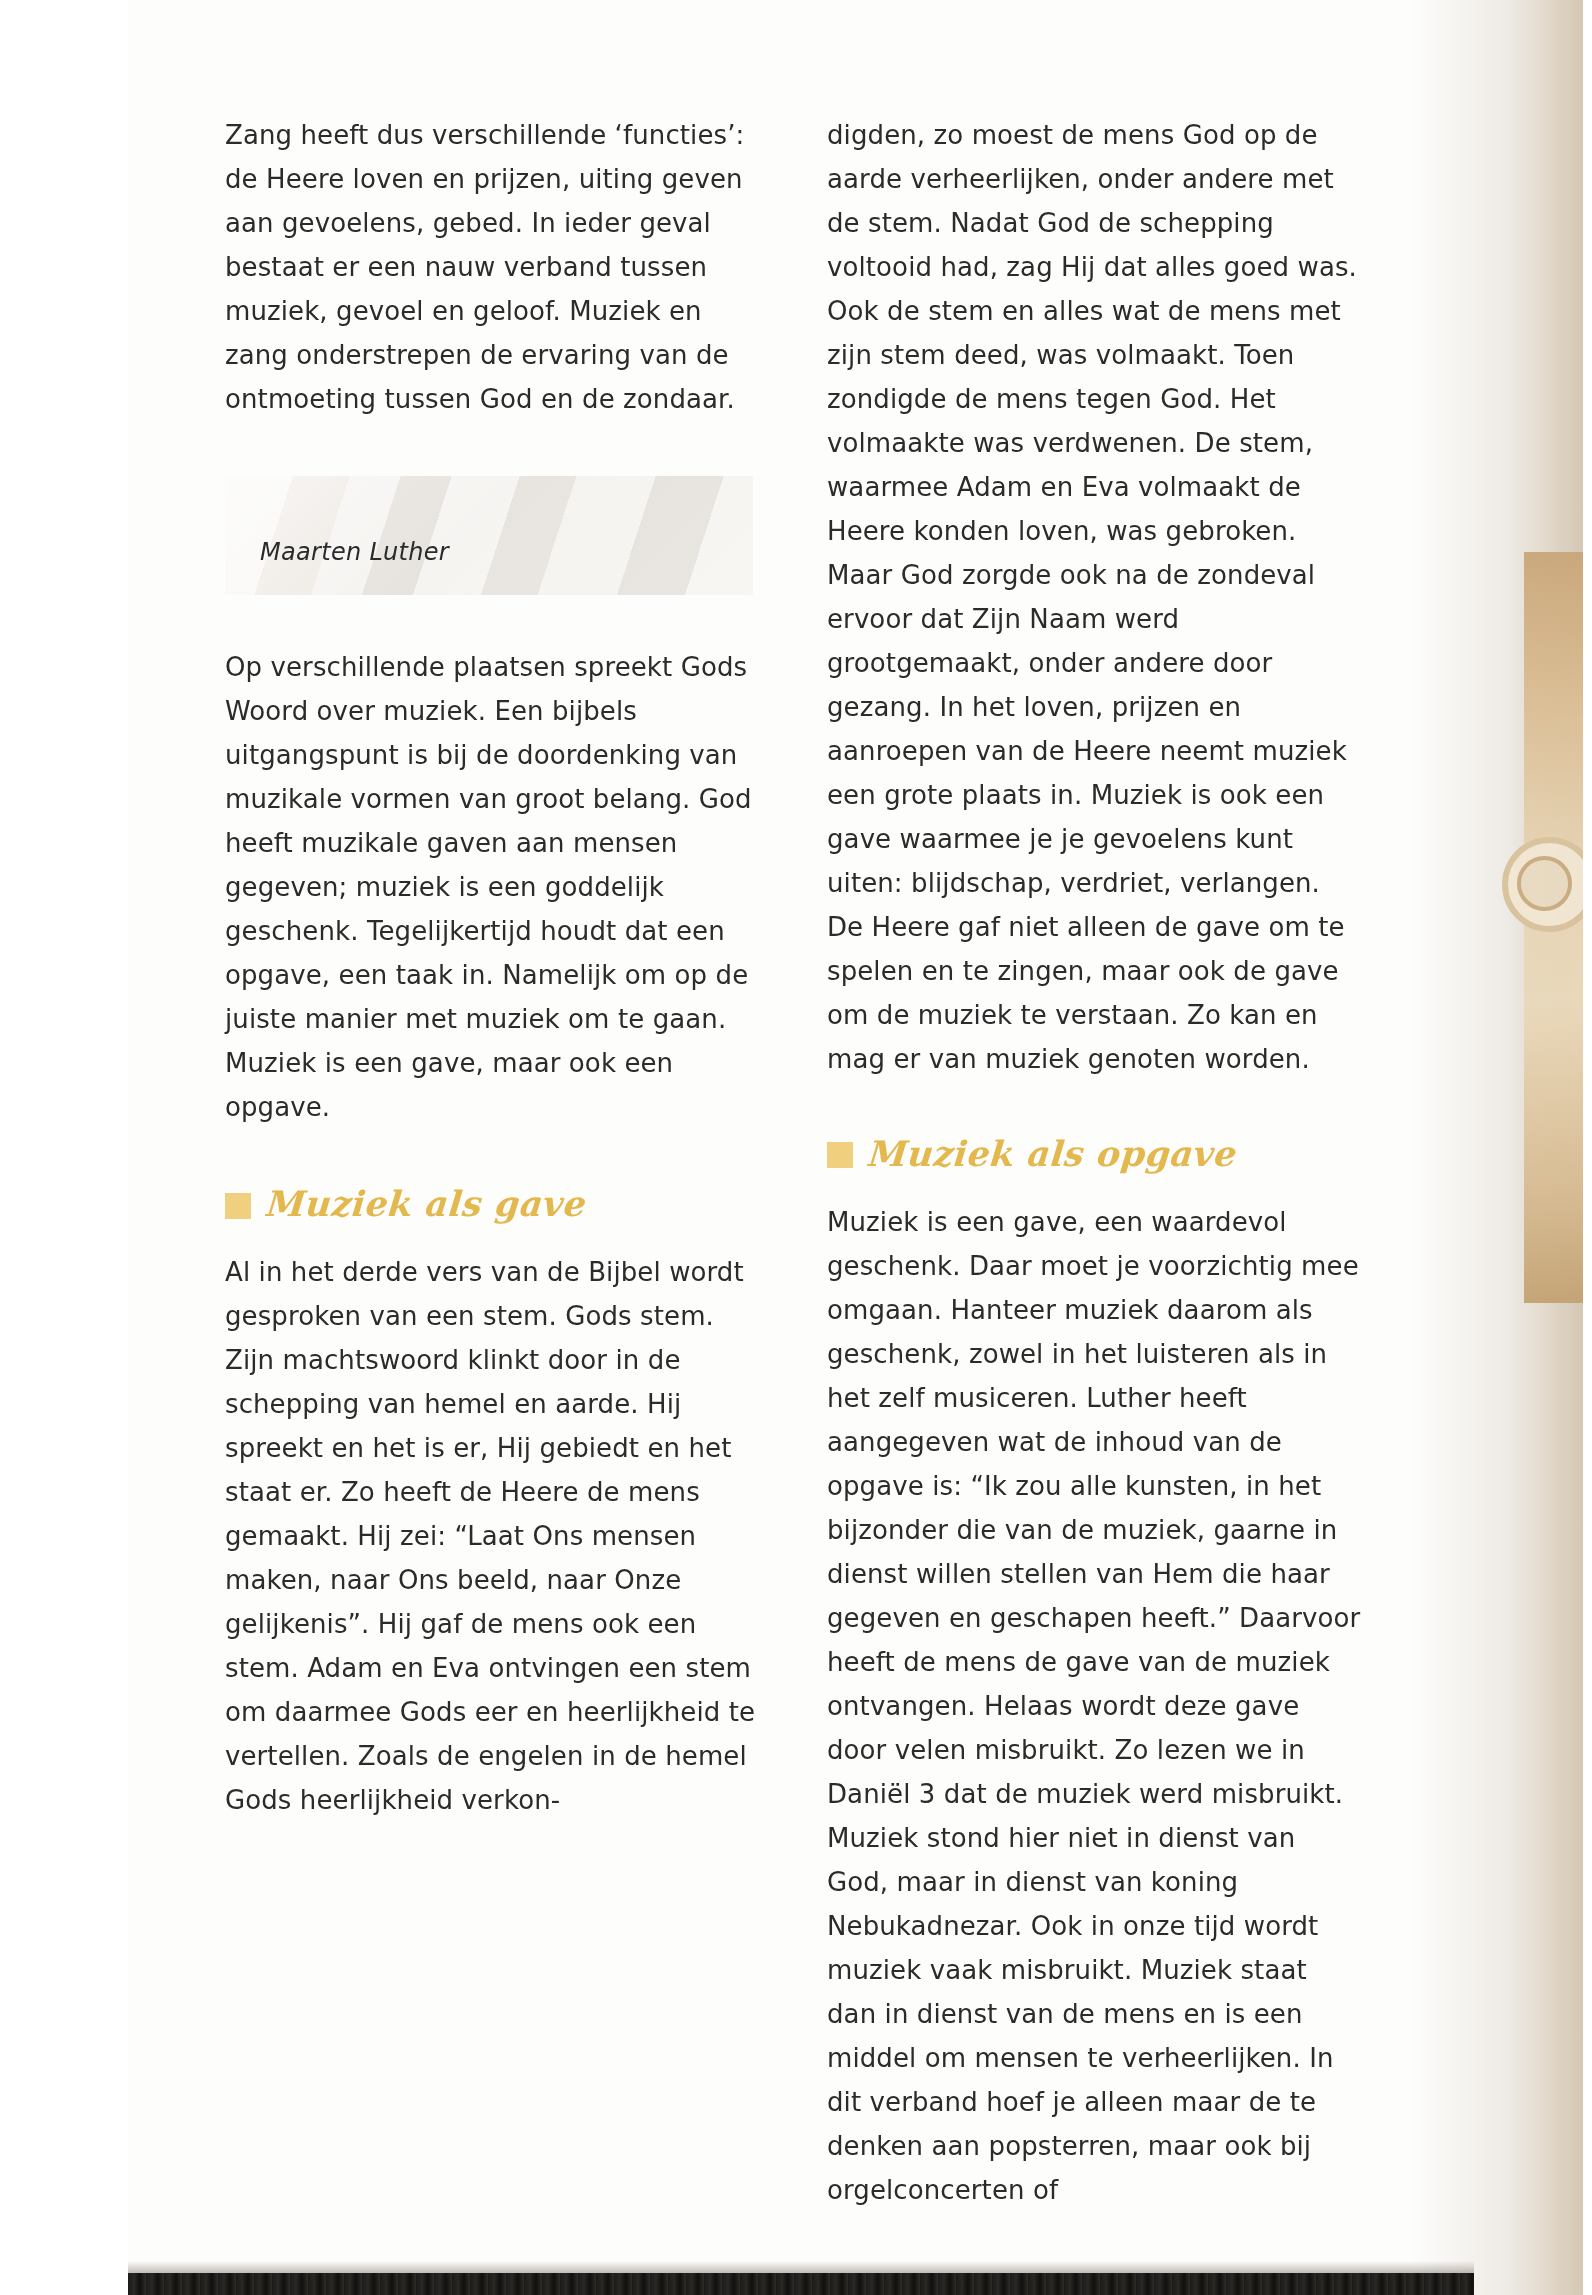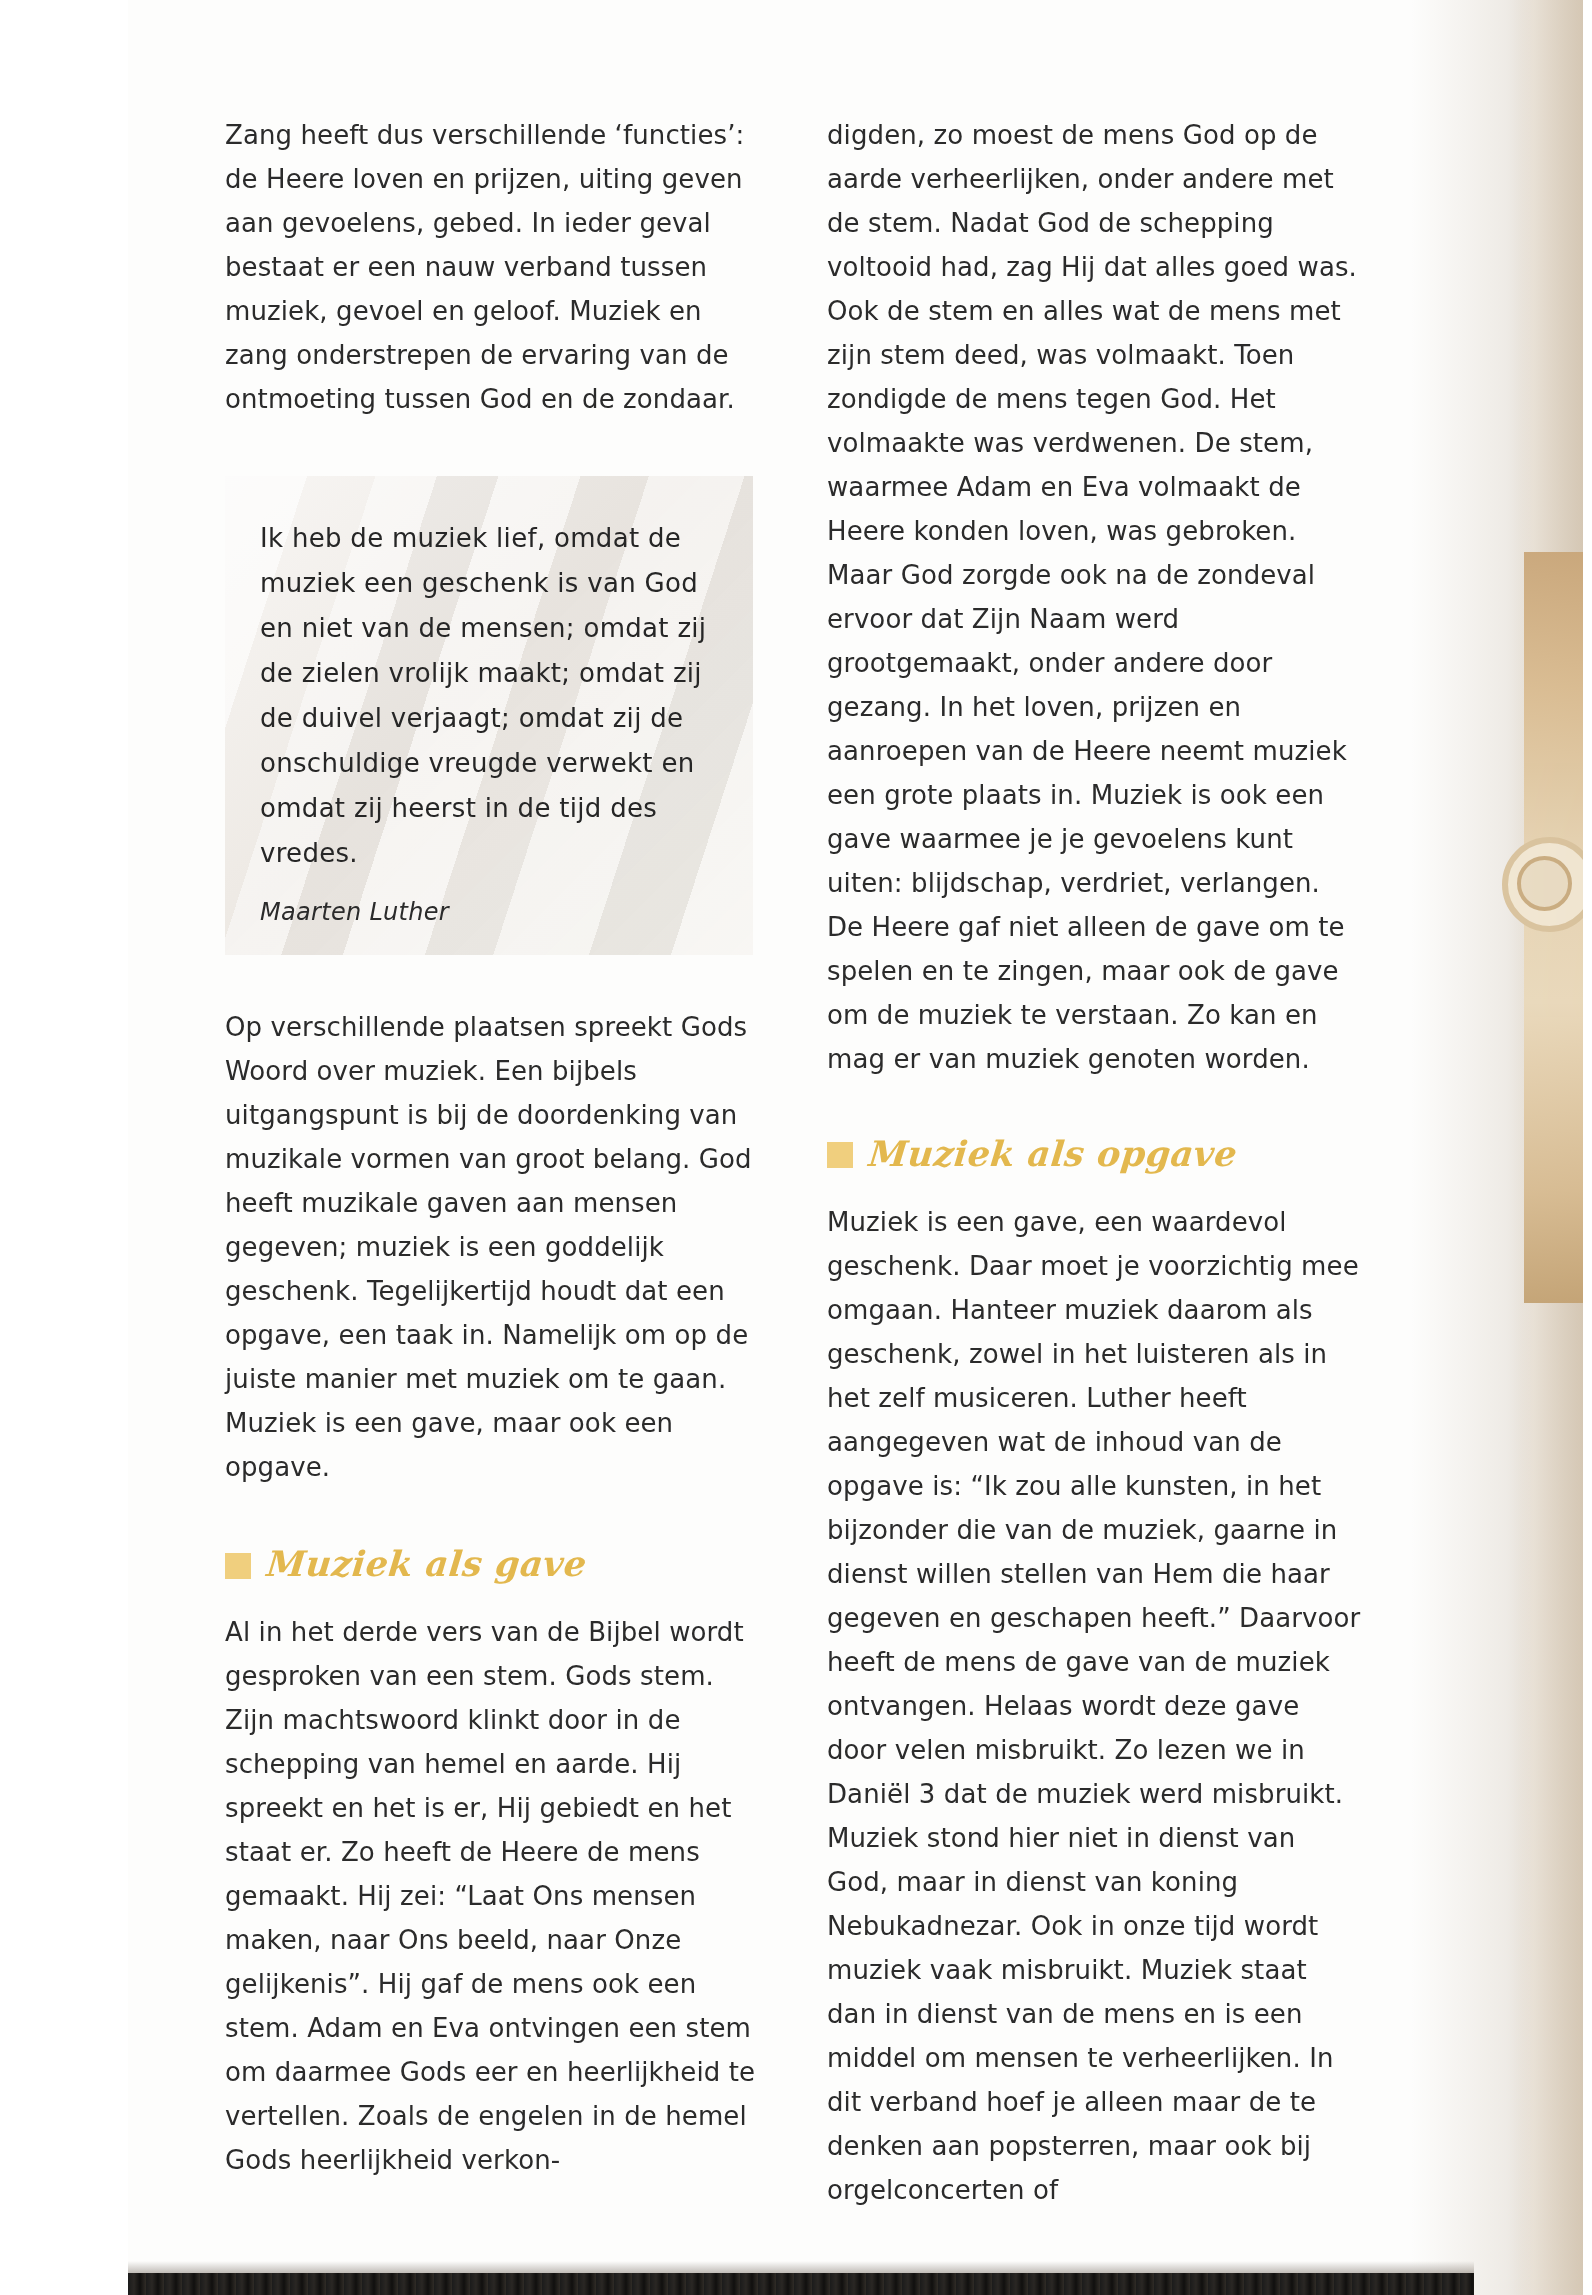--- a/index.html
+++ b/index.html
@@ -205,21 +205,20 @@
 
   <div class="page">
 
     <div class="cols">
 
       <div class="col col-left">
 
         <p class="body">Zang heeft dus verschillende ‘functies’: de Heere loven en prijzen, uiting geven aan gevoelens, gebed. In ieder geval bestaat er een nauw verband tussen muziek, gevoel en geloof. Muziek en zang onderstrepen de ervaring van de ontmoeting tussen God en de zondaar.</p>
 
         <div class="quote-box">
-          <div class="quote-text">Ik heb de muziek lief, omdat de muziek een geschenk is van God en niet van de mensen; omdat zij de zielen vrolijk maakt; omdat zij de duivel verjaagt; omdat zij de onschuldige vreugde verwekt en omdat zij heerst in de tijd des vredes.</div>
           <div class="quote-author">Maarten Luther</div>
         </div>
 
         <p class="body">Op verschillende plaatsen spreekt Gods Woord over muziek. Een bijbels uitgangspunt is bij de doordenking van muzikale vormen van groot belang. God heeft muzikale gaven aan mensen gegeven; muziek is een goddelijk geschenk. Tegelijkertijd houdt dat een opgave, een taak in. Namelijk om op de juiste manier met muziek om te gaan. Muziek is een gave, maar ook een opgave.</p>
 
         <div class="heading">
           <span class="bullet"></span>
           <span class="htext">Muziek als gave</span>
         </div>
 

